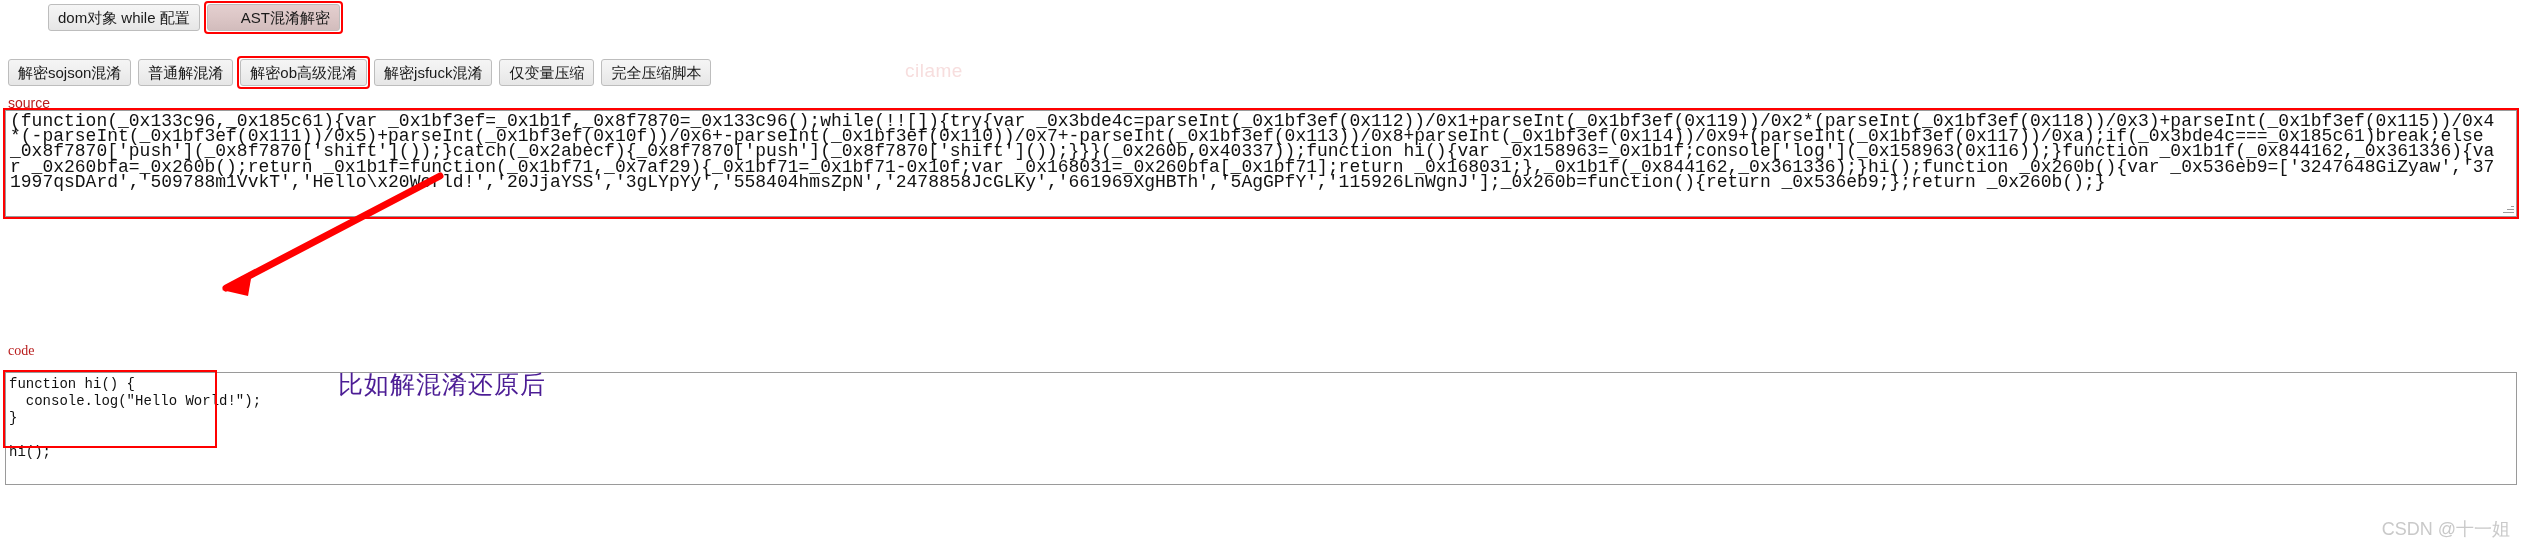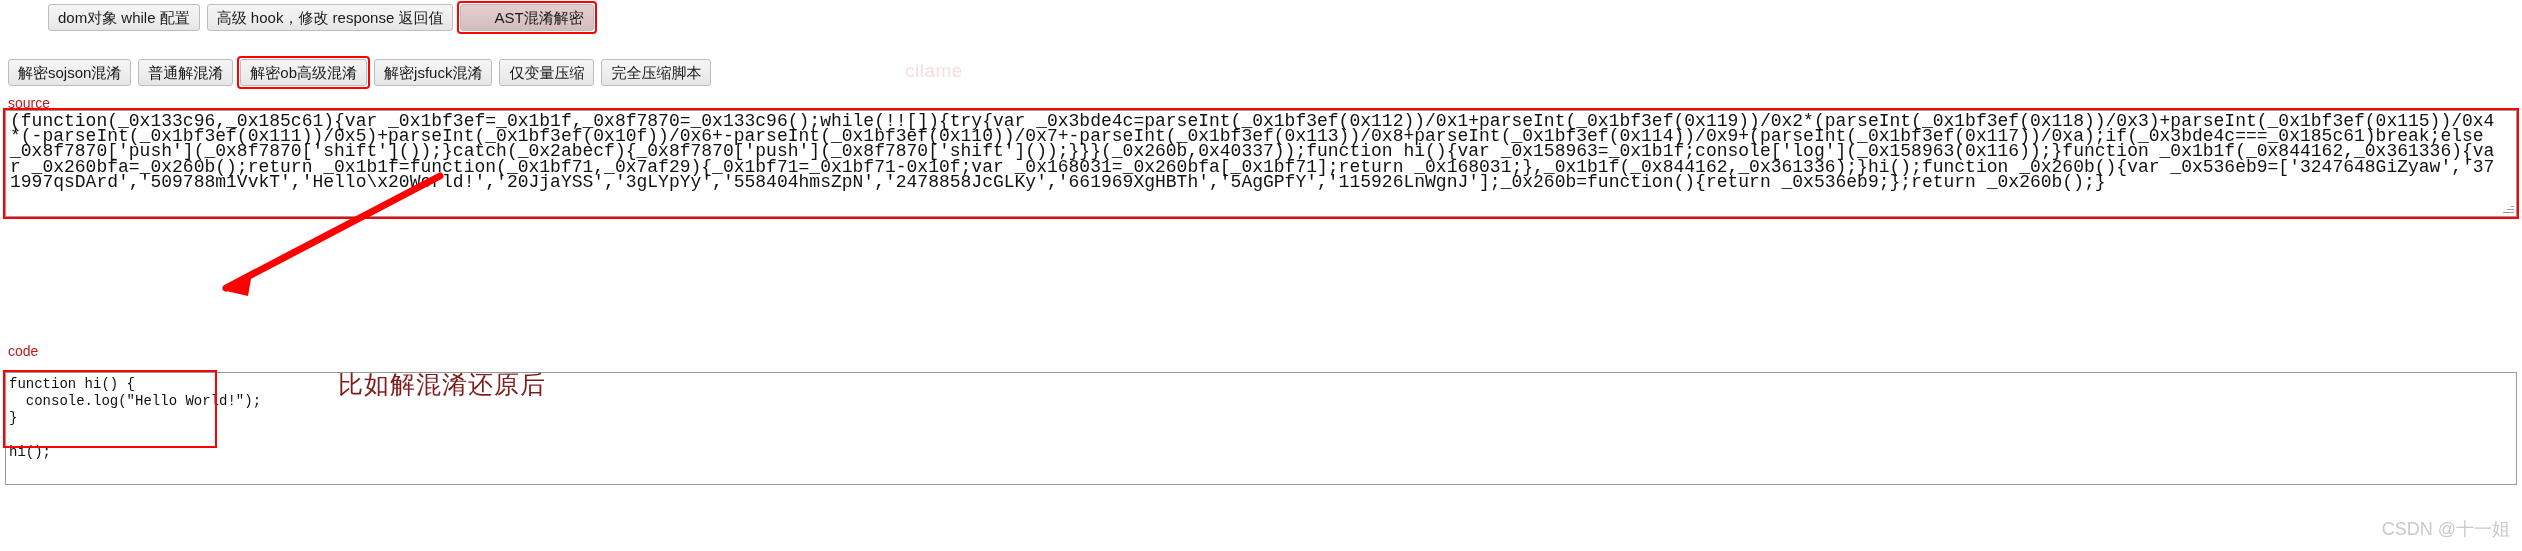--- a/index.html
+++ b/index.html
@@ -91,21 +91,21 @@
   }
 
   
   .field-label {
     position: absolute;
     font-family: "Liberation Sans", sans-serif;
     font-size: 14px;
     color: #b91c1c;
   }
   #label-source { left: 8px; top: 95px; }
-  #label-code   { left: 8px; top: 343px; }
+  #label-code   { left: 8px; top: 343px; font-family: Liberation Serif, serif; }
 
   
   .ta-wrap {
     position: absolute;
     box-sizing: border-box;
   }
   
   #wrap-source {
     left: 5px;
     top: 110px;
@@ -210,21 +210,21 @@
     width: 260px;
     height: 130px;
     pointer-events: none;
   }
   #annot-text {
     position: absolute;
     left: 338px;
     top: 368px;
     font-family: "Liberation Sans", sans-serif;
     font-size: 25px;
-    color: #7f1d1d;
+    color: #4c1d95;
     letter-spacing: 1px;
     white-space: nowrap;
   }
 
   
   #csdn {
     position: absolute;
     right: 12px;
     bottom: 10px;
     font-family: "Liberation Sans", sans-serif;
@@ -232,21 +232,20 @@
     color: #c9c9c9;
     white-space: nowrap;
     user-select: none;
   }
 </style>
 </head>
 <body>
 
 <div class="row-top">
   <button class="btn">dom对象 while 配置</button>
-  <button class="btn">高级 hook，修改 response 返回值</button>
   <button class="btn hl tinted">AST混淆解密</button>
 </div>
 
 <div class="row-second">
   <button class="btn">解密sojson混淆</button>
   <button class="btn">普通解混淆</button>
   <button class="btn hl">解密ob高级混淆</button>
   <button class="btn">解密jsfuck混淆</button>
   <button class="btn">仅变量压缩</button>
   <button class="btn">完全压缩脚本</button>

